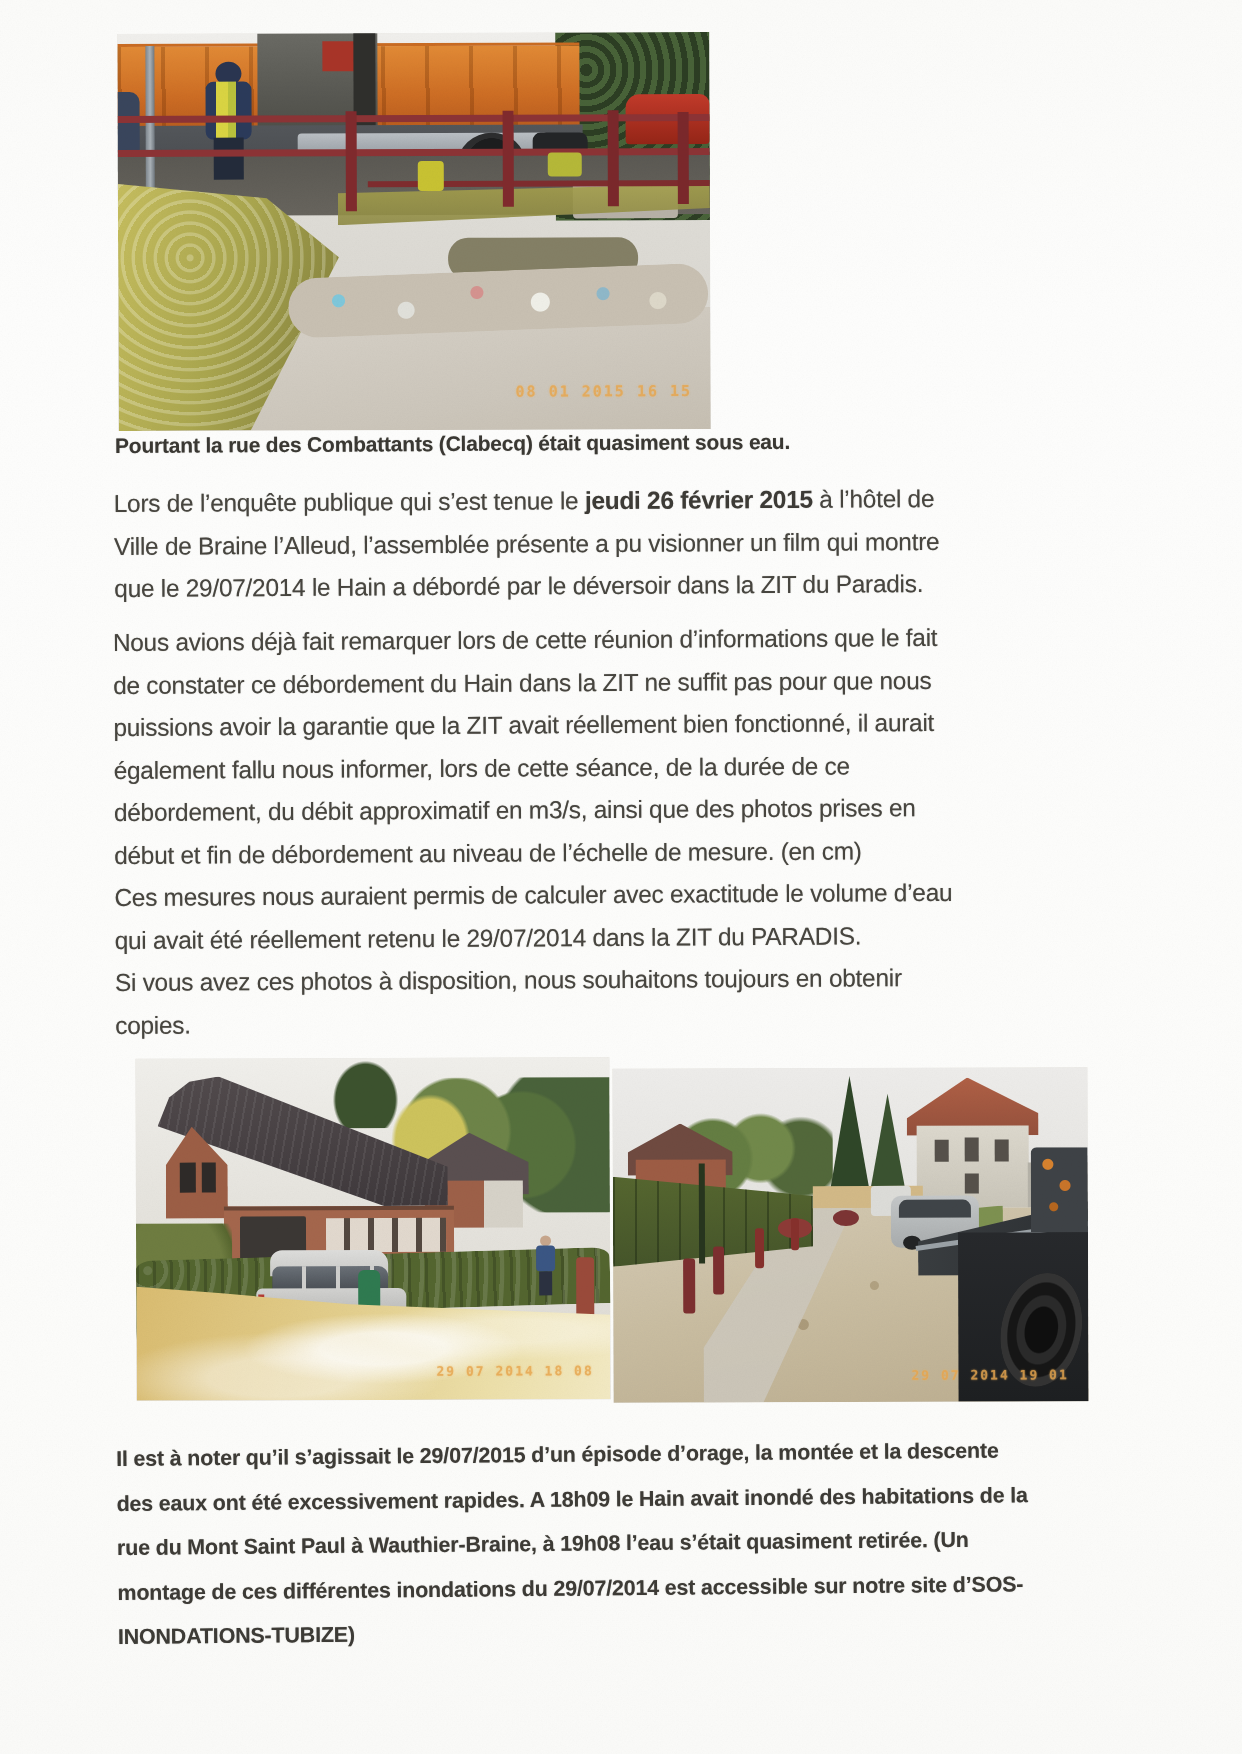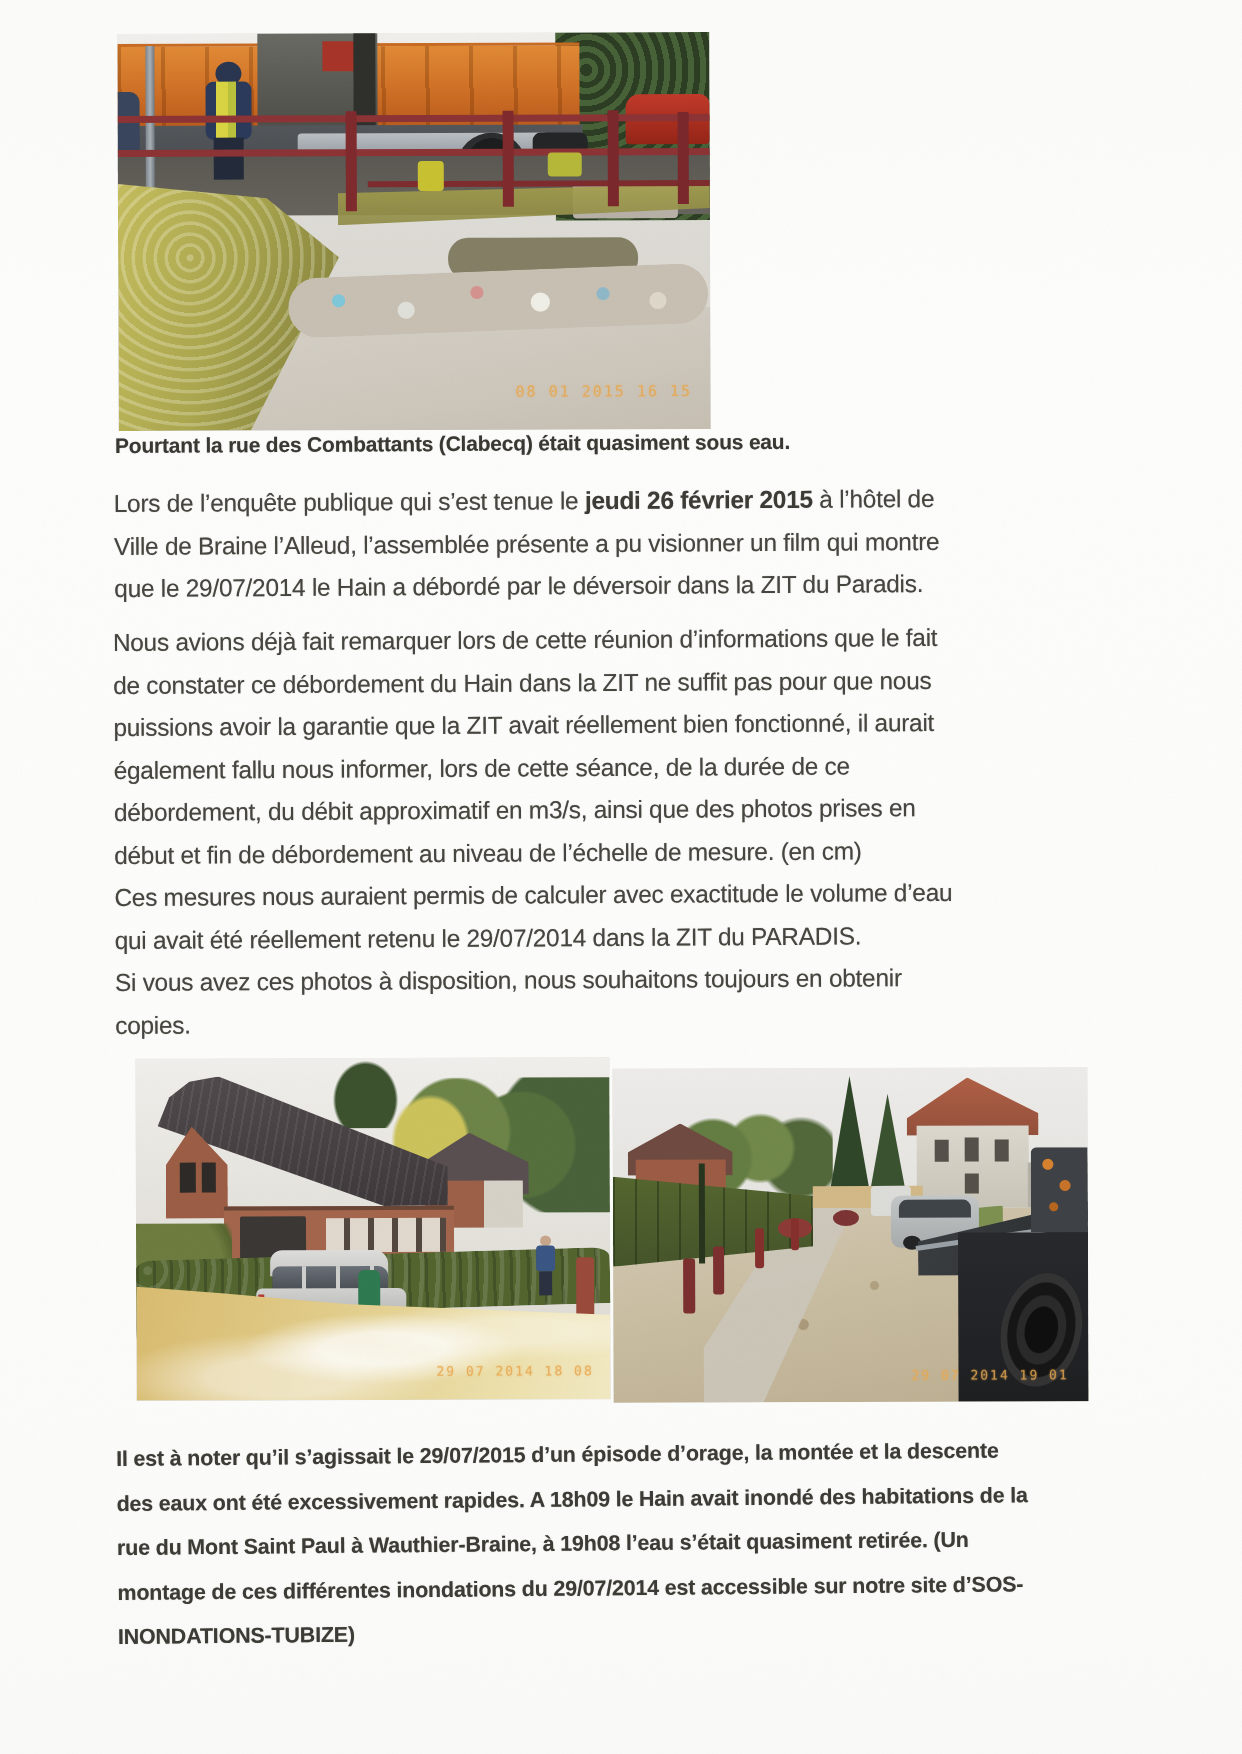--- a/index.html
+++ b/index.html
@@ -2,21 +2,21 @@
 <html><head>
 <meta charset="utf-8">
 <style>
   html,body{margin:0;padding:0;background:#e9e9e9;}
   .page{position:relative;width:1242px;height:1754px;margin:0 auto;overflow:hidden;
         background:linear-gradient(180deg,#fbfbf9,#fdfdfc 18%,#fcfcfa 80%,#fafaf8);
         font-family:"Liberation Sans",sans-serif;color:#47453f;}
   .page *{box-sizing:border-box;}
   .photo{position:absolute;overflow:hidden;background:#e8e6e1;transform:rotate(-0.2deg);}
   .photo div{position:absolute;}
-  .ts{position:absolute;font-family:"DejaVu Sans Mono",monospace;font-weight:normal;
+  .ts{position:absolute;font-family:"DejaVu Sans Mono",monospace;font-weight:bold;
       color:#e8a74f;letter-spacing:2px;opacity:.85;white-space:nowrap;
       text-shadow:0 0 2px rgba(240,180,90,.85);}
   .txt{position:absolute;letter-spacing:-0.3px;
        text-shadow:0 0 1px rgba(70,68,60,.45);}
   .pre{white-space:pre-line;}
   .b{font-weight:bold;color:#3d3b36;}
   .body{font-size:24.5px;line-height:42.5px;}
   .caption{font-size:21px;font-weight:bold;color:#3a3833;letter-spacing:-0.2px;}
   .note{font-size:21.5px;line-height:44.5px;font-weight:bold;color:#3d3b36;letter-spacing:-0.2px;}
   .tilt1{transform:rotate(-0.35deg);transform-origin:0 50%;}

